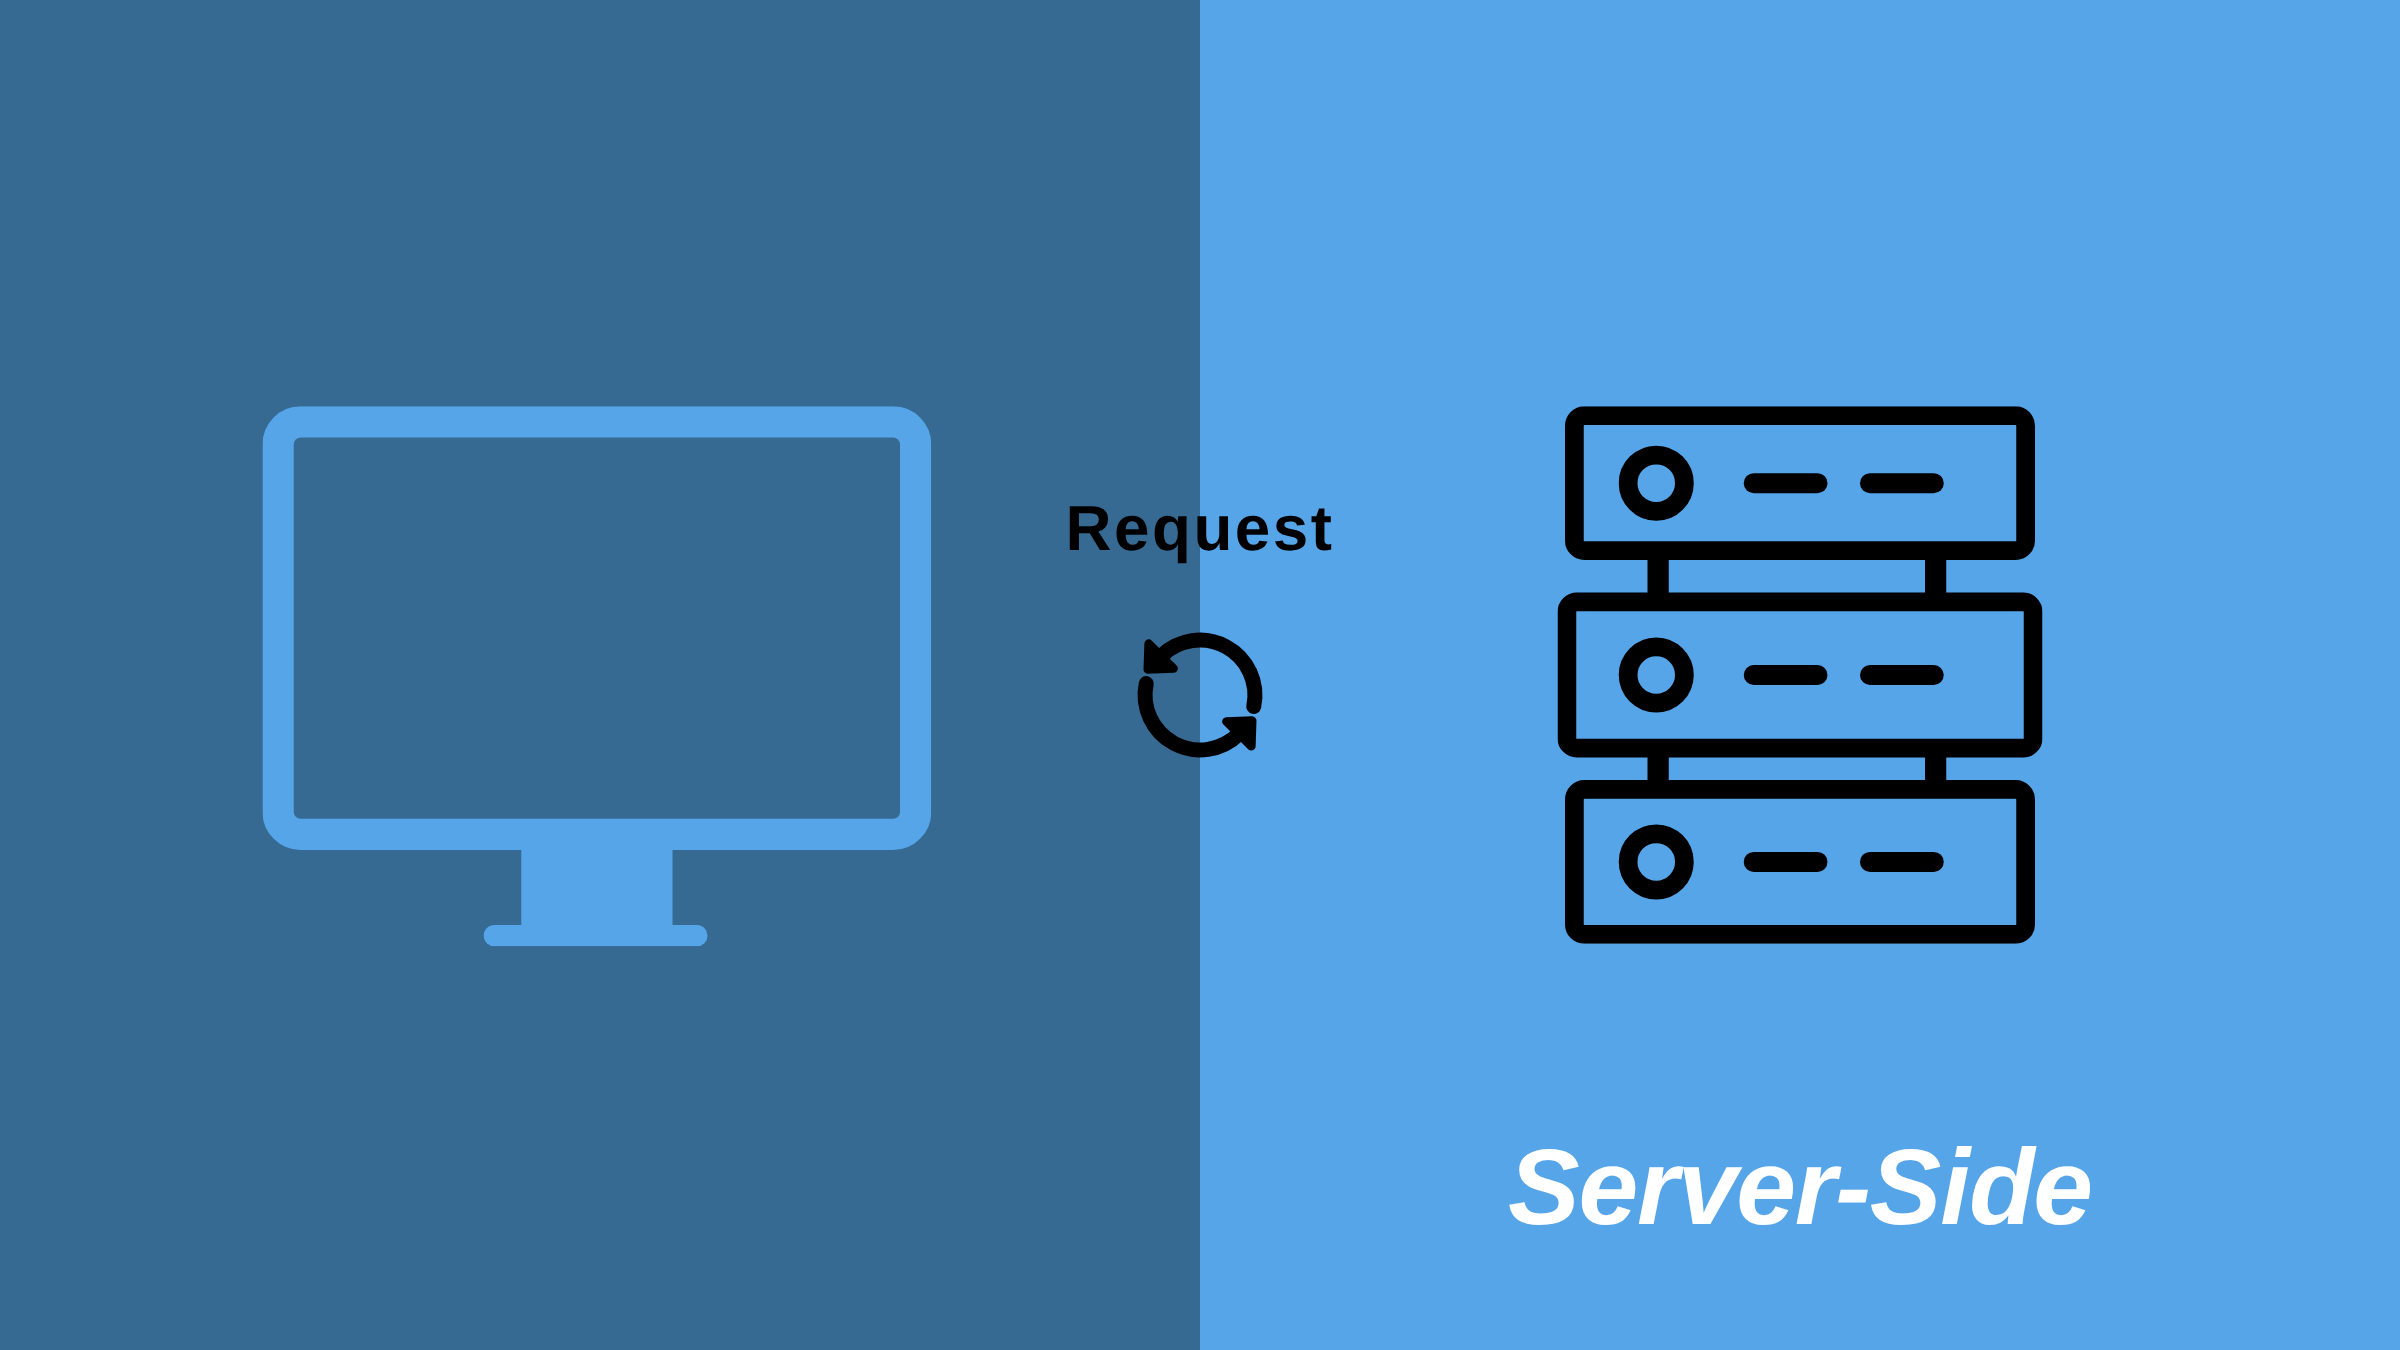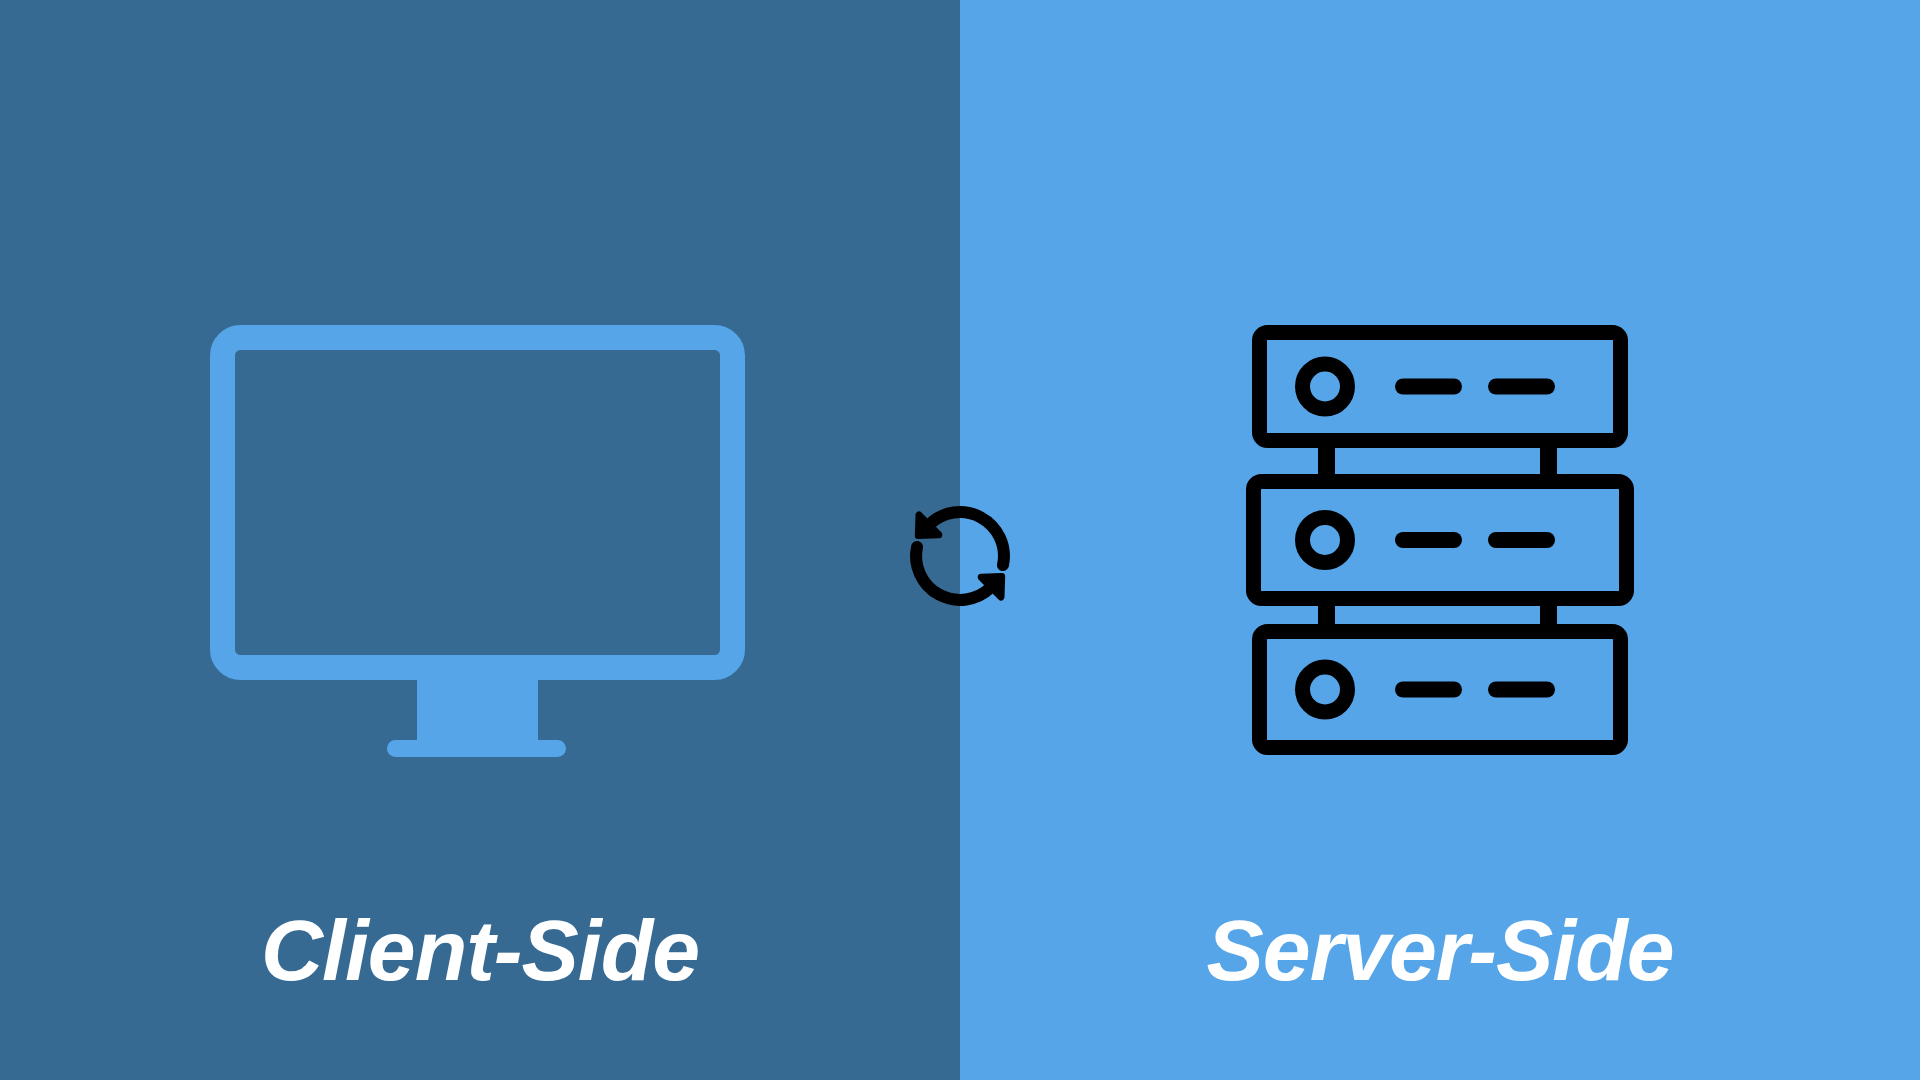--- a/index.html
+++ b/index.html
@@ -76,25 +76,25 @@
     <circle class="srv-stroke" cx="79" cy="215" r="22.5" stroke-width="15"></circle>
     <line class="srv-stroke" x1="157" y1="215" x2="208" y2="215" stroke-width="16" stroke-linecap="round"></line>
     <line class="srv-stroke" x1="250" y1="215" x2="301" y2="215" stroke-width="16" stroke-linecap="round"></line>
 
     <rect class="srv-stroke" x="13.5" y="306.5" width="361" height="116" rx="8" stroke-width="15"></rect>
     <circle class="srv-stroke" cx="79" cy="364.5" r="22.5" stroke-width="15"></circle>
     <line class="srv-stroke" x1="157" y1="364.5" x2="208" y2="364.5" stroke-width="16" stroke-linecap="round"></line>
     <line class="srv-stroke" x1="250" y1="364.5" x2="301" y2="364.5" stroke-width="16" stroke-linecap="round"></line>
   </svg>
 
+  <div class="mid-label request">Request</div>
 
   <svg class="icon-sync" width="110" height="110" viewBox="0 0 110 110" aria-hidden="true">
     <path class="sync-stroke" d="M 23.9 23.9 A 44 44 0 0 1 98 64.1" stroke-width="12" stroke-linecap="round"></path>
     <path class="sync-head" d="M 13.3 34.5 L 33.8 33.8 L 14 14 Z" stroke-width="7" stroke-linejoin="round"></path>
     <path class="sync-stroke" d="M 86.1 86.1 A 44 44 0 0 1 12 45.9" stroke-width="12" stroke-linecap="round"></path>
     <path class="sync-head" d="M 96.7 75.5 L 76.2 76.2 L 96 96 Z" stroke-width="7" stroke-linejoin="round"></path>
   </svg>
 
 
-  <div class="side-title left">Client-Side</div>
   <div class="side-title right">Server-Side</div>
 
 </div>
 
 </body></html>

